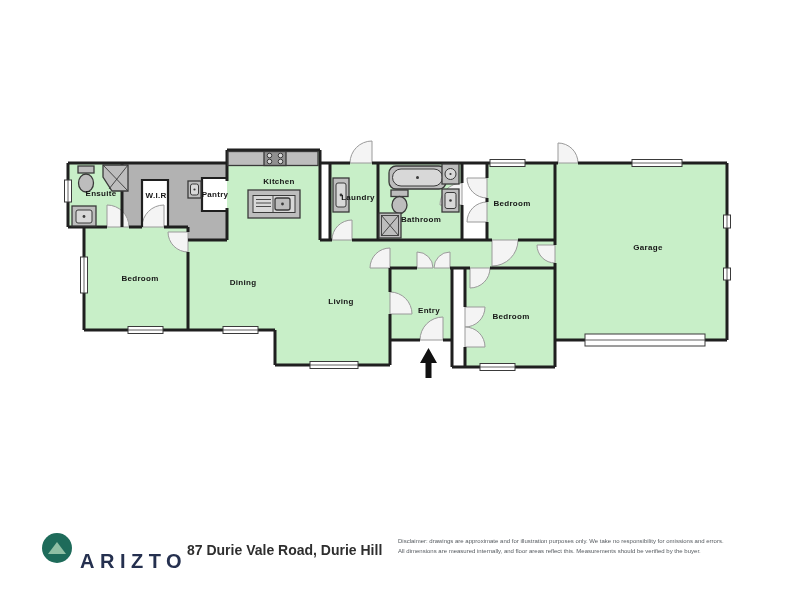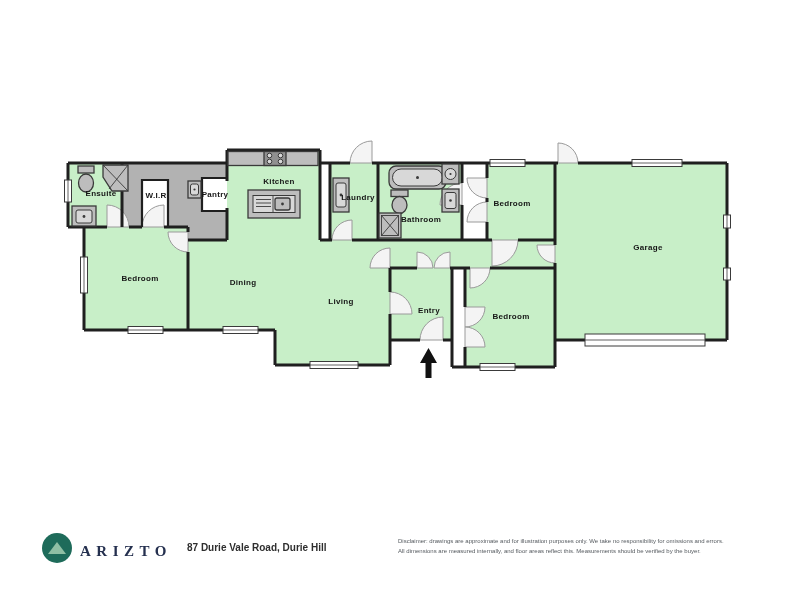--- a/index.html
+++ b/index.html
@@ -20,23 +20,23 @@
   .winline{stroke:#3a3a3a;stroke-width:0.8;fill:none;}
   .fix{fill:var(--fixture-gray);stroke:#3a3a3a;stroke-width:1.3;}
   .fixin{fill:#d8d8d8;stroke:#3a3a3a;stroke-width:1;}
   .fixdark{fill:#909090;stroke:#3a3a3a;stroke-width:1.3;}
   .fixline{stroke:#3a3a3a;stroke-width:0.9;fill:none;}
   .dot{fill:#3a3a3a;}
   .lbl{font:bold 8px "Liberation Sans",sans-serif;fill:#161616;
        letter-spacing:0.3px;text-anchor:middle;}
   .footer{position:absolute;left:0;top:531px;width:800px;height:40px;}
   .logo{position:absolute;left:42px;top:2px;}
-  .brand{position:absolute;left:80px;top:12px;font-size:15px;font-weight:bold;
-         letter-spacing:5.5px;color:var(--brand-navy);font-family:Liberation Serif, serif;}
-  .address{position:absolute;left:187px;top:11px;font-size:10px;font-weight:bold;
+  .brand{position:absolute;left:80px;top:19px;font-size:20px;font-weight:bold;
+         letter-spacing:5.5px;color:var(--brand-navy);}
+  .address{position:absolute;left:187px;top:11px;font-size:14px;font-weight:bold;
            color:#2e2e2e;}
   .disclaimer{position:absolute;left:398px;top:6px;width:370px;font-size:6px;
               line-height:1.65;color:#555a5f;white-space:nowrap;}
 </style>
 </head>
 <body>
 
 <svg id="plan-svg" width="800" height="470" viewBox="0 0 800 470" xmlns="http://www.w3.org/2000/svg">
 
   <g>

